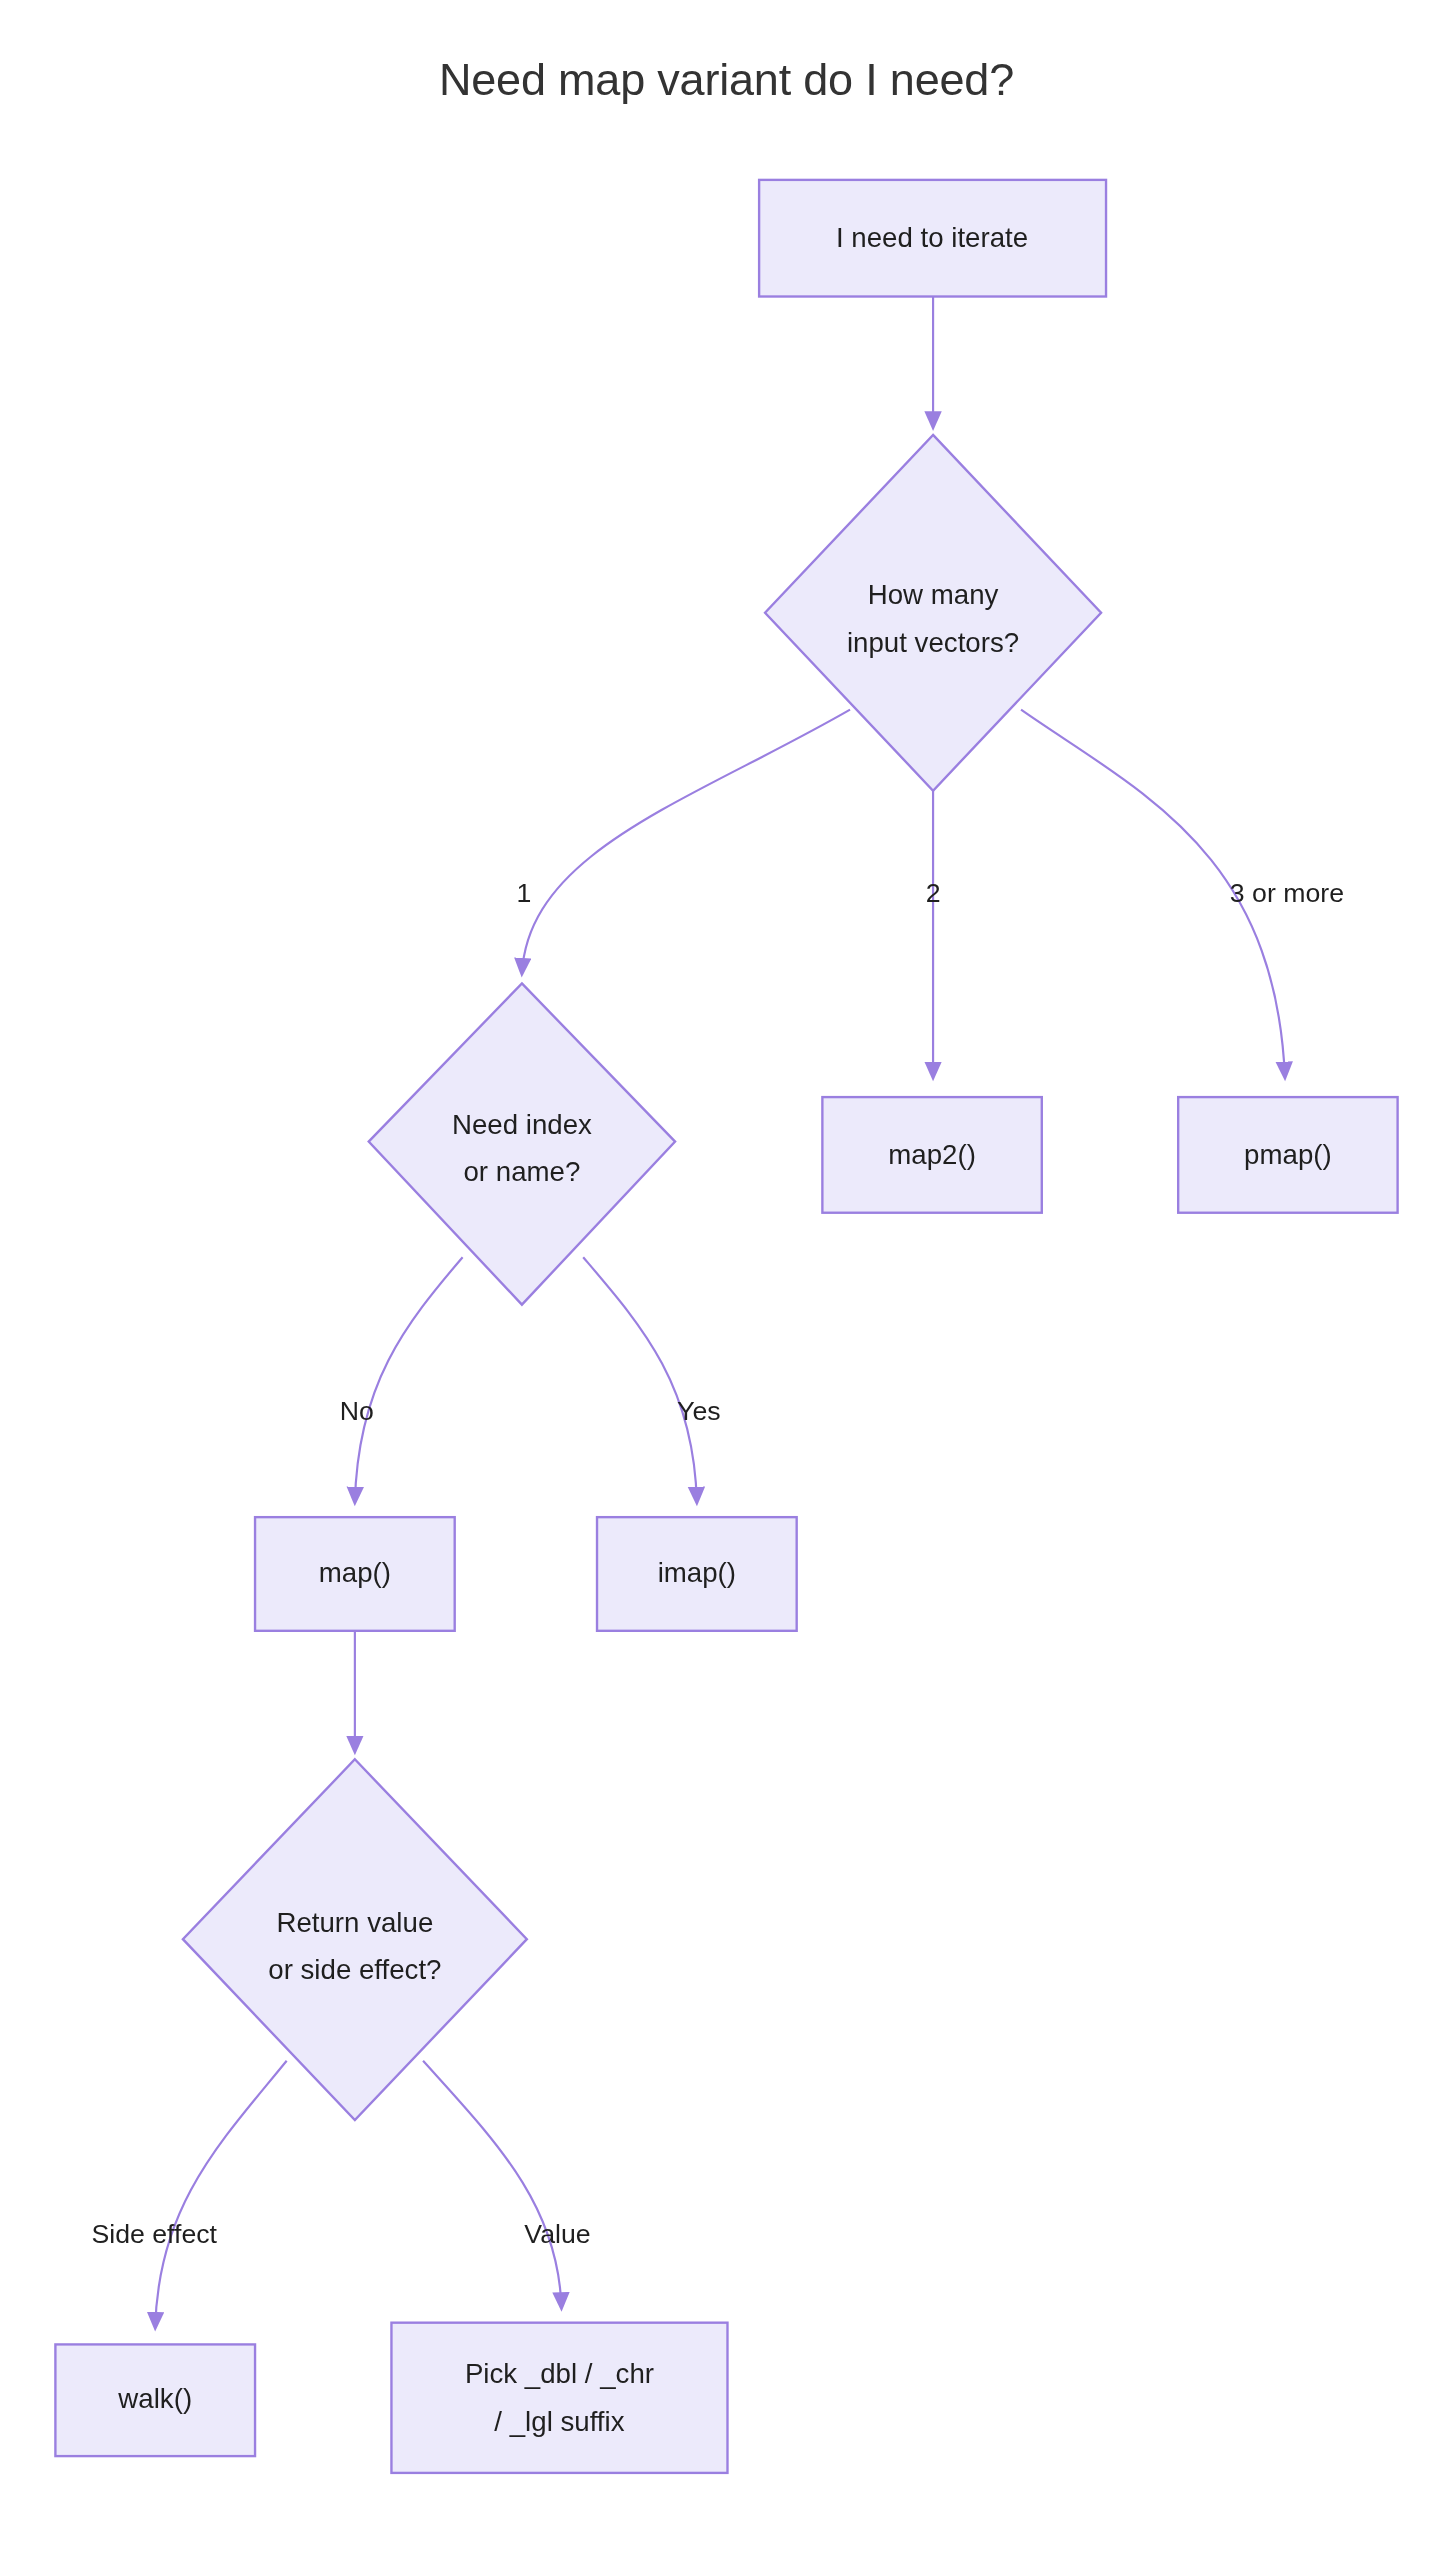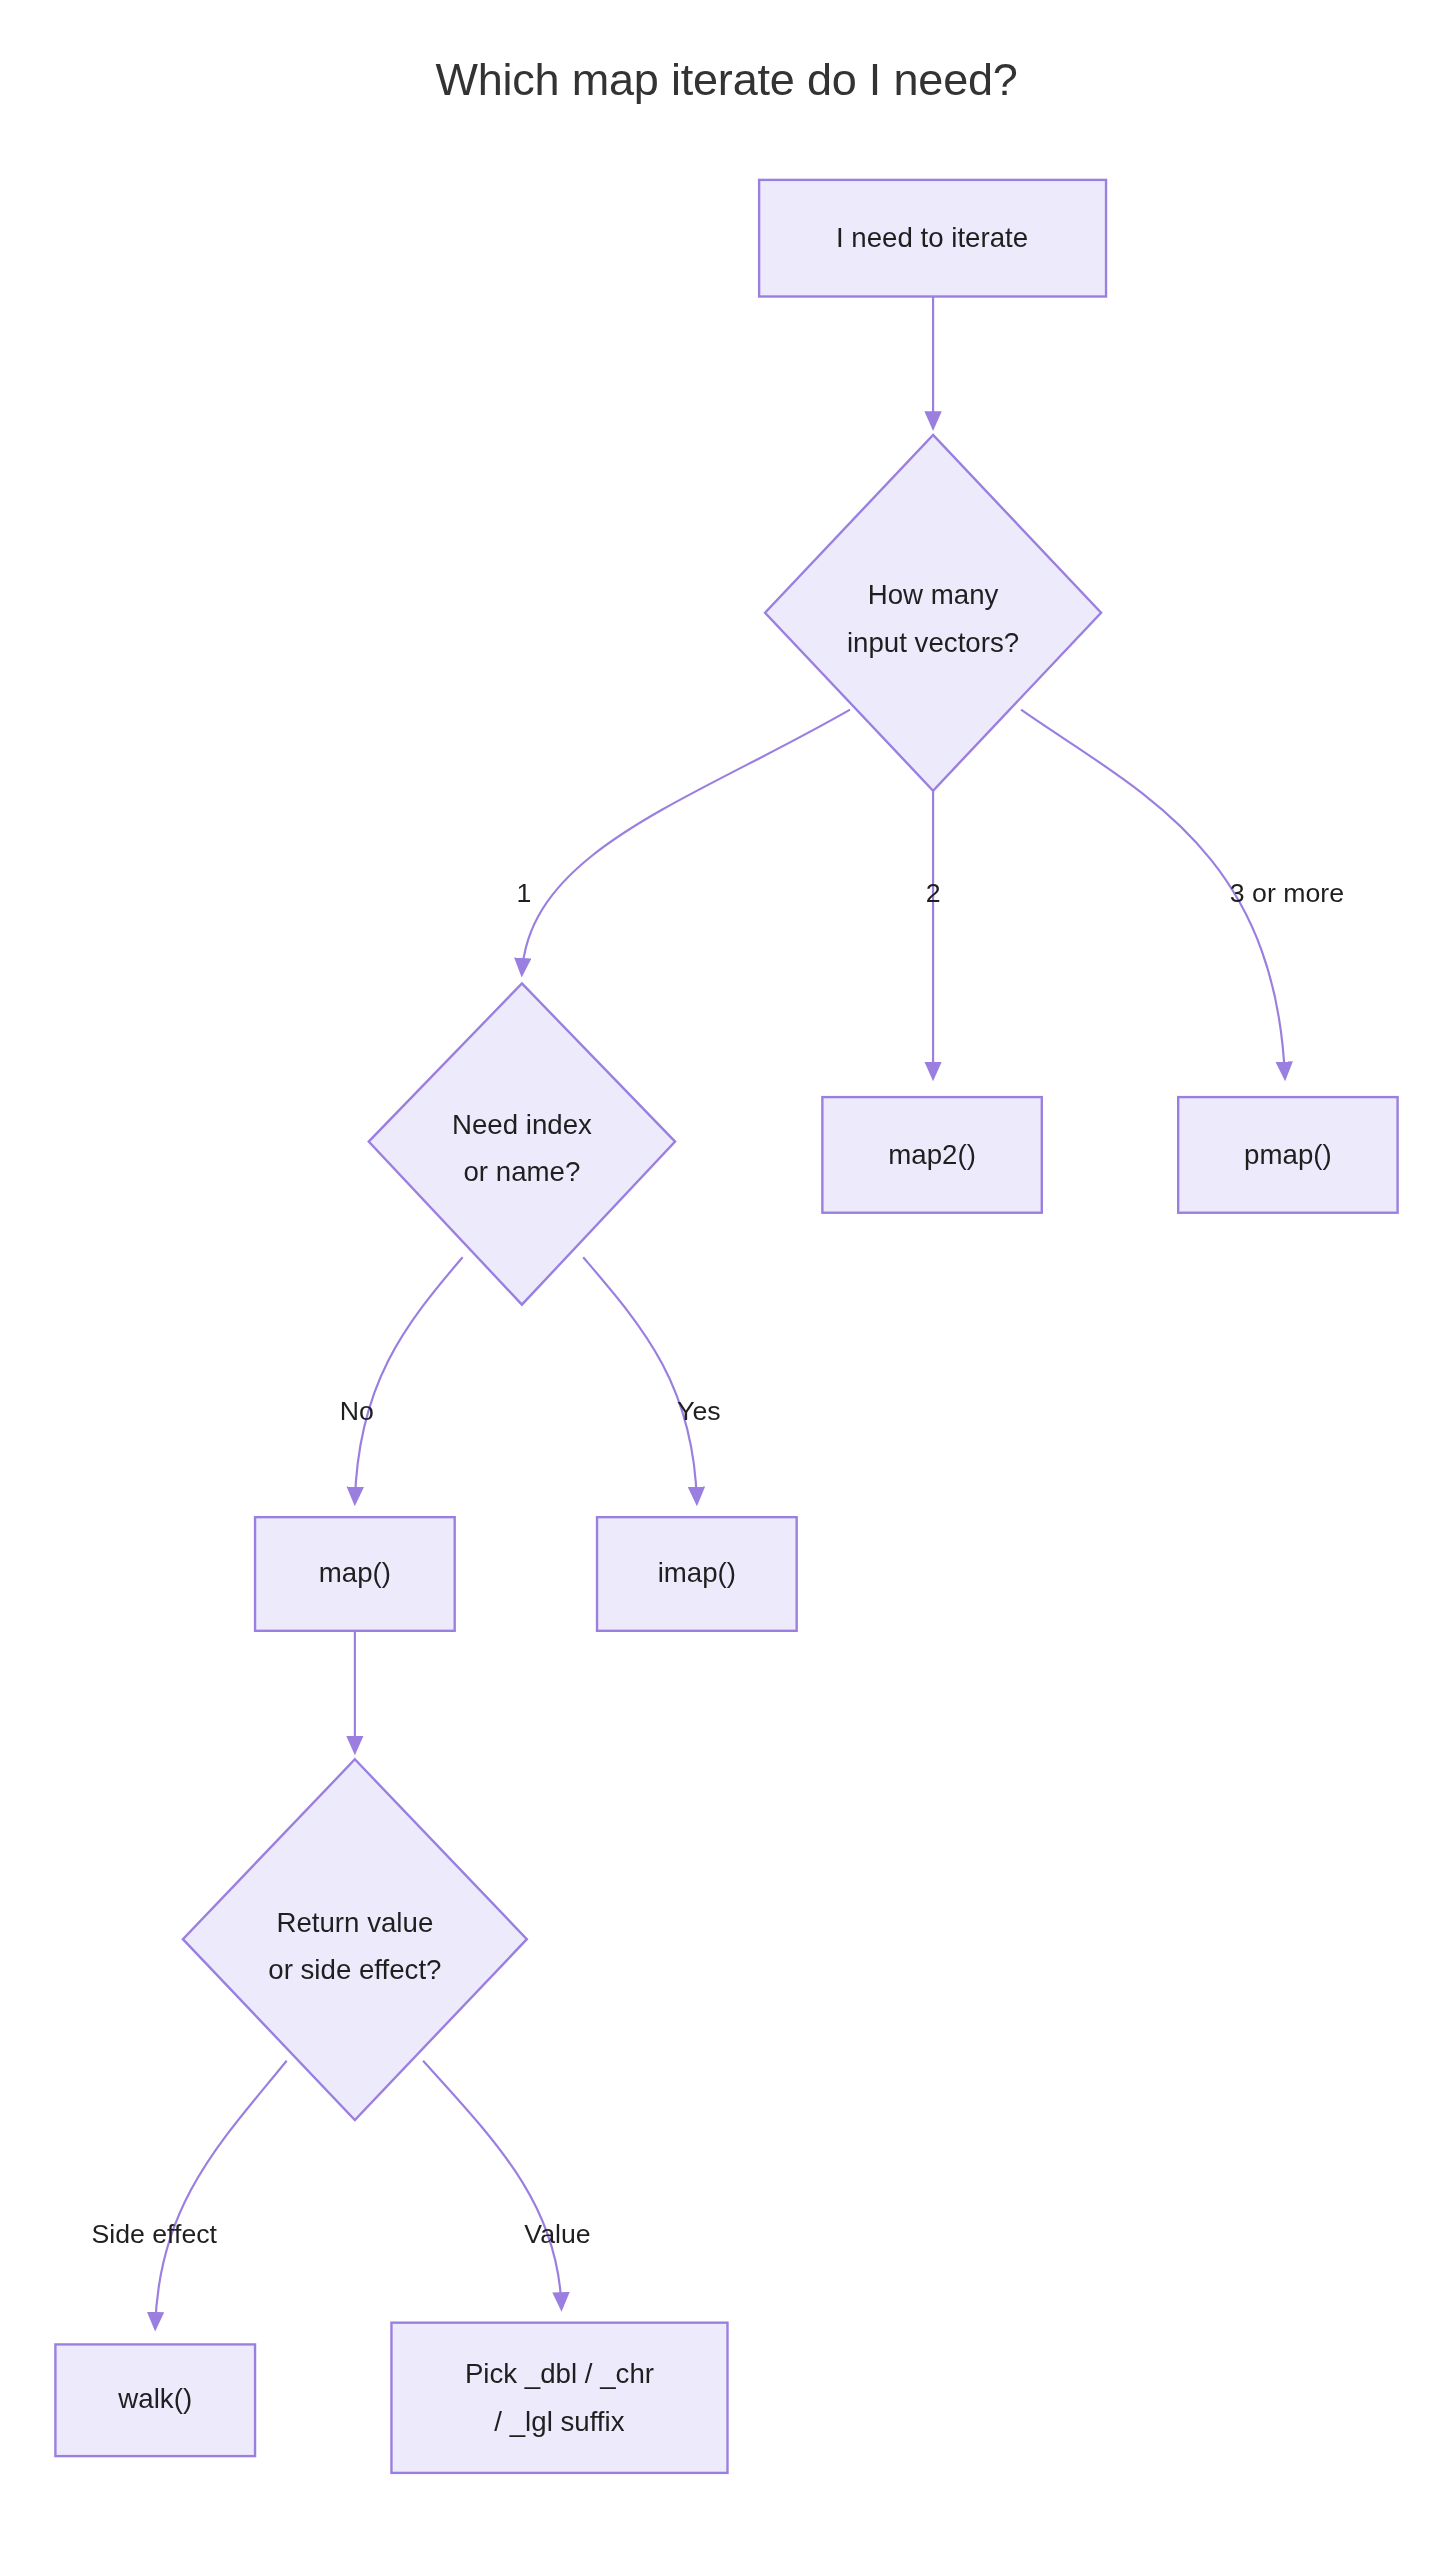--- a/index.html
+++ b/index.html
@@ -60,21 +60,21 @@
     fill: #1f1f1f;
     text-anchor: middle;
     dominant-baseline: middle;
   }
 </style>
 </head>
 <body>
 
 <div id="flowchart-root">
 
-  <div class="chart-title">Which map iterate do I need?</div>
+  <div class="chart-title">Need map variant do I need?</div>
 
   <svg class="diagram" viewBox="0 0 1470 2580">
     <defs>
       <marker id="arrowhead" markerWidth="10" markerHeight="10" refX="7.2" refY="4" orient="auto" markerUnits="strokeWidth">
         <path d="M0,0 L9,4 L0,8 z" fill="#9A7FE0"></path>
       </marker>
     </defs>
 
     <path class="edge-path" d="M 944,300 L 944,432" marker-end="url(#arrowhead)"></path>
 

